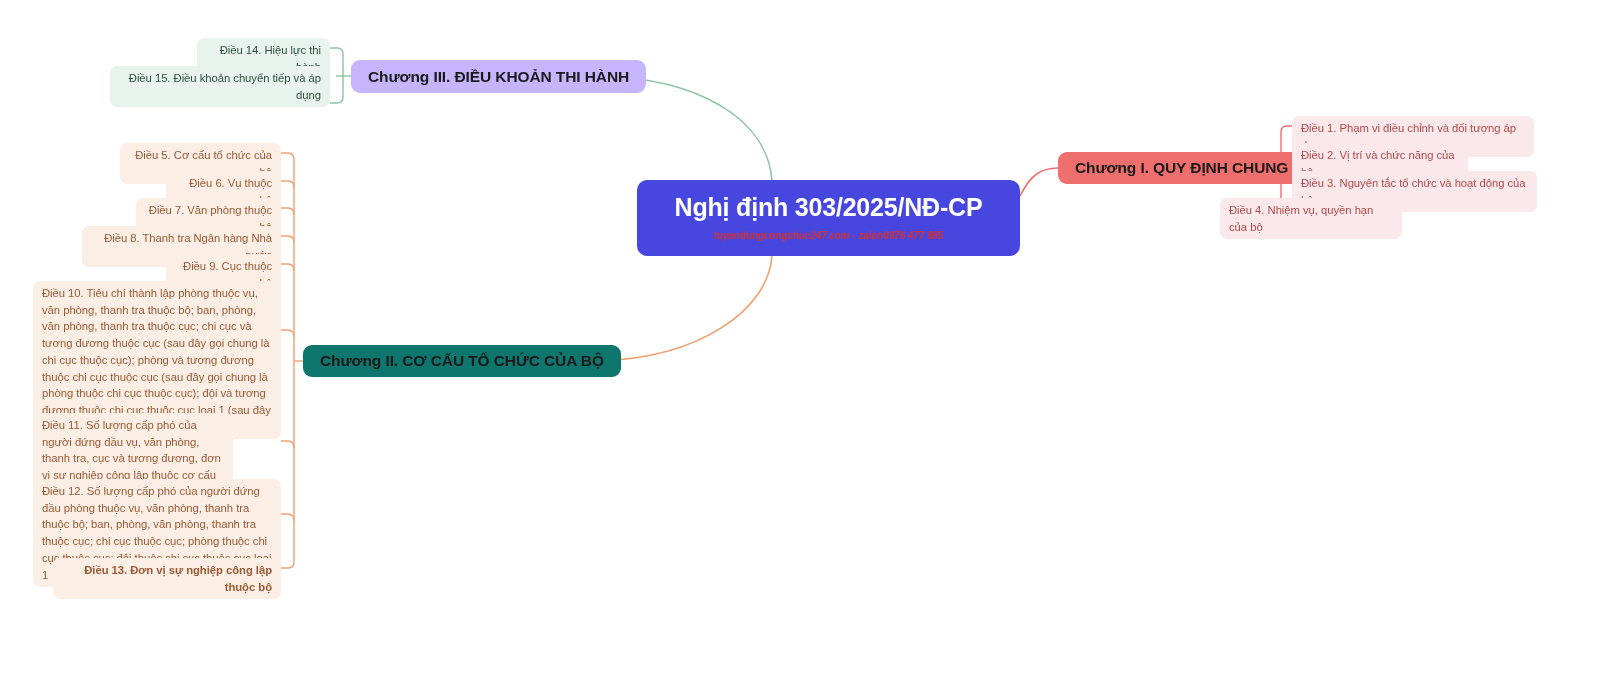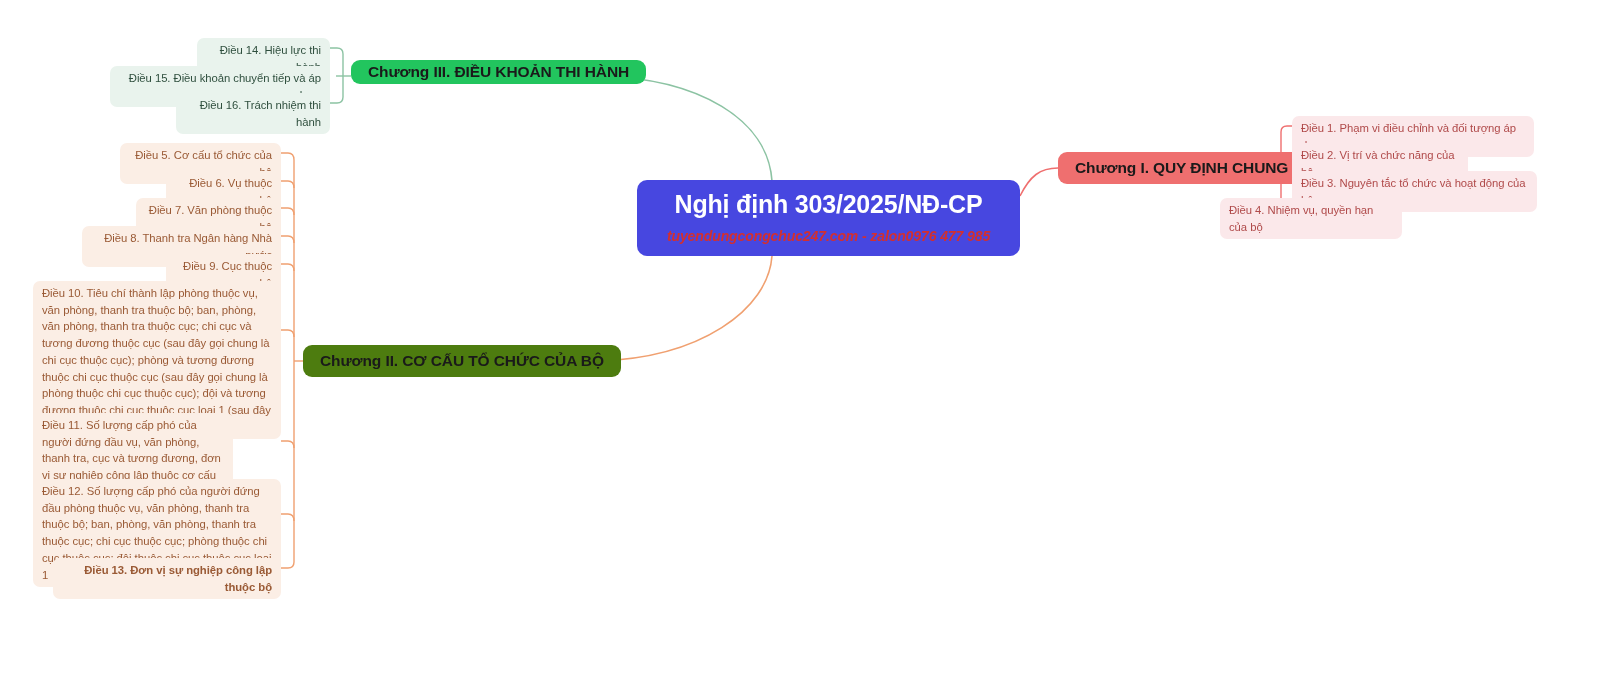--- a/index.html
+++ b/index.html
@@ -50,21 +50,21 @@
     font-size: 25px;
     font-weight: bold;
     letter-spacing: -0.2px;
     line-height: 1.15;
     text-align: center;
     white-space: nowrap;
   }
   .central-sub {
     margin-top: 9px;
     color: #d32f2f;
-    font-size: 14px;
+    font-size: 10px;
     font-weight: bold;
     font-style: italic;
     letter-spacing: -0.1px;
     text-align: right;
     white-space: nowrap;
   }
 
   
   .chapter {
     position: absolute;
@@ -74,27 +74,27 @@
     box-sizing: border-box;
     padding: 0 17px;
     font-size: 15.5px;
     font-weight: bold;
     color: #1a1a1a;
     letter-spacing: -0.1px;
     white-space: nowrap;
   }
   .chapter.ch3 {
     left: 351px; top: 60px;
-    height: 24px;
-    background: #22c55e;
+    height: 33px;
+    background: #c4b5fd;
   }
   .chapter.ch2 {
     left: 303px; top: 345px;
     height: 32px;
-    background: #4d7c0f;
+    background: #0f766e;
   }
   .chapter.ch1 {
     left: 1058px; top: 152px;
     height: 32px;
     background: #ef6f6f;
     justify-content: center;
   }
 
   
   .leaf {
@@ -172,23 +172,20 @@
   <div class="chapter ch3">
     <span>Chương III. ĐIỀU KHOẢN THI HÀNH</span>
   </div>
 
   <div class="leaf green" style="left:197px; top:38px; width:133px;">
     <span>Điều 14. Hiệu lực thi hành</span>
   </div>
   <div class="leaf green" style="left:110px; top:66px; width:220px;">
     <span>Điều 15. Điều khoản chuyển tiếp và áp dụng</span>
   </div>
-  <div class="leaf green" style="left:176px; top:93px; width:154px;">
-    <span>Điều 16. Trách nhiệm thi hành</span>
-  </div>
 
   <div class="chapter ch1">
     <span>Chương I. QUY ĐỊNH CHUNG</span>
   </div>
 
   <div class="leaf pink" style="left:1292px; top:116px; width:242px;">
     <span>Điều 1. Phạm vi điều chỉnh và đối tượng áp dụng</span>
   </div>
   <div class="leaf pink" style="left:1292px; top:143px; width:176px;">
     <span>Điều 2. Vị trí và chức năng của bộ</span>

